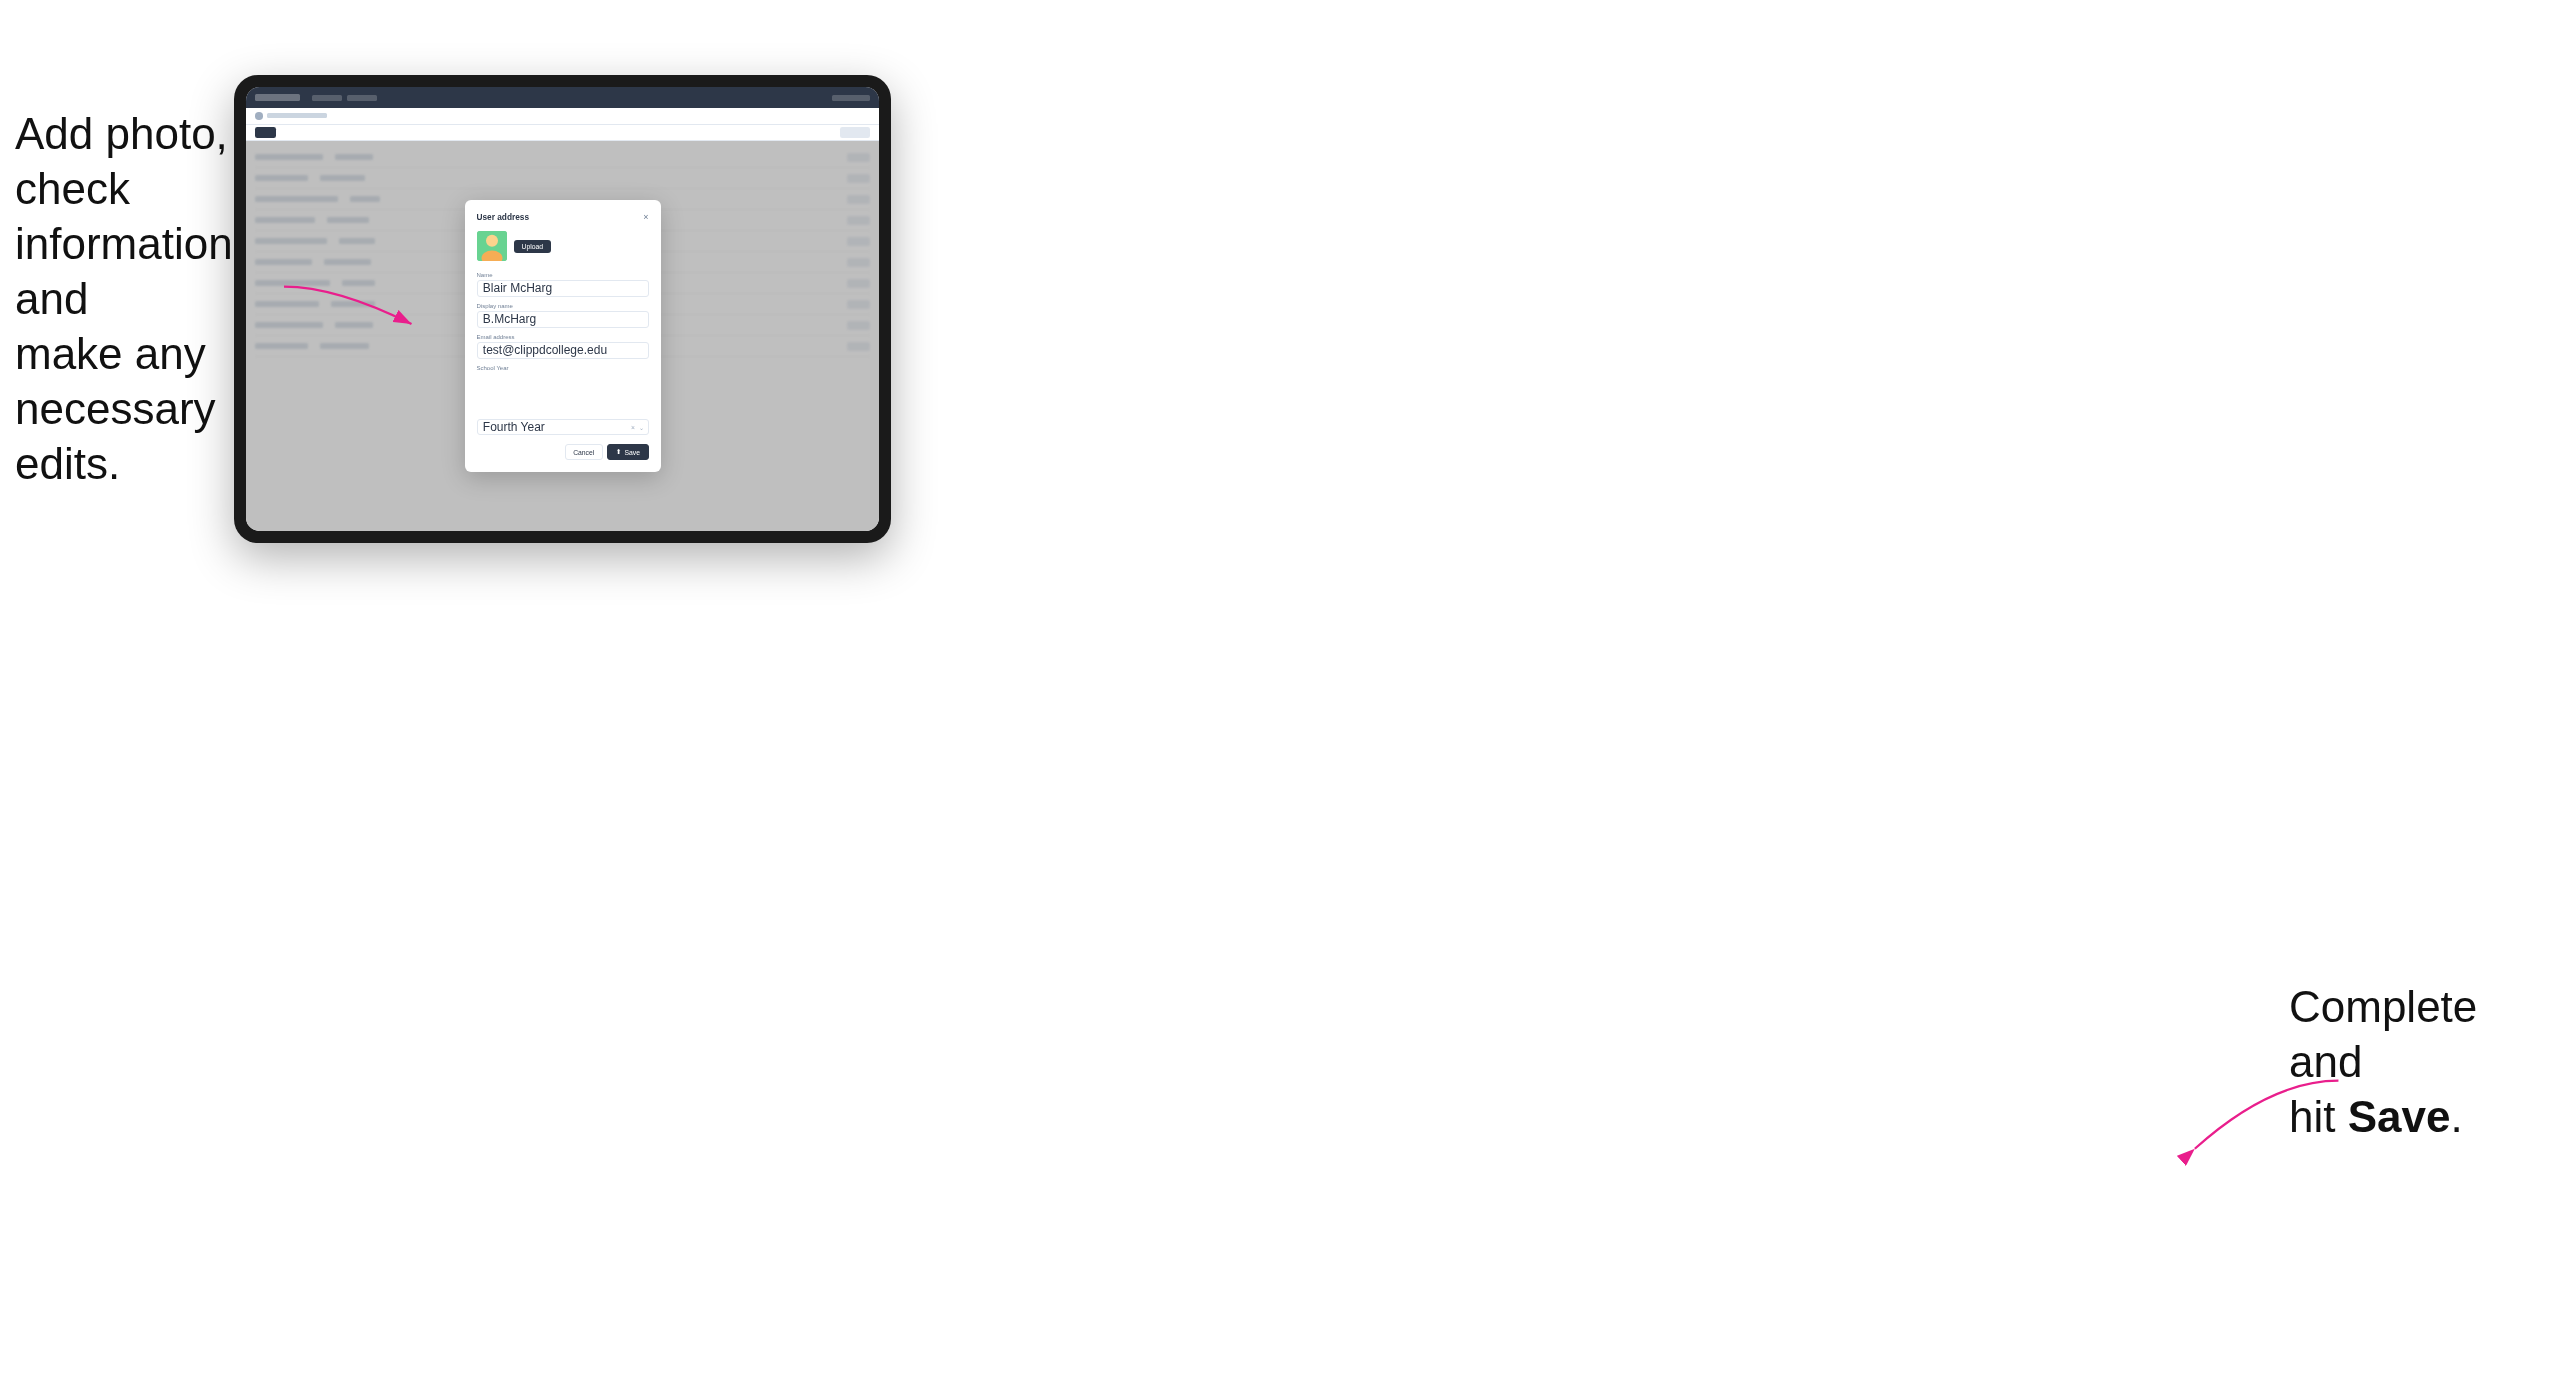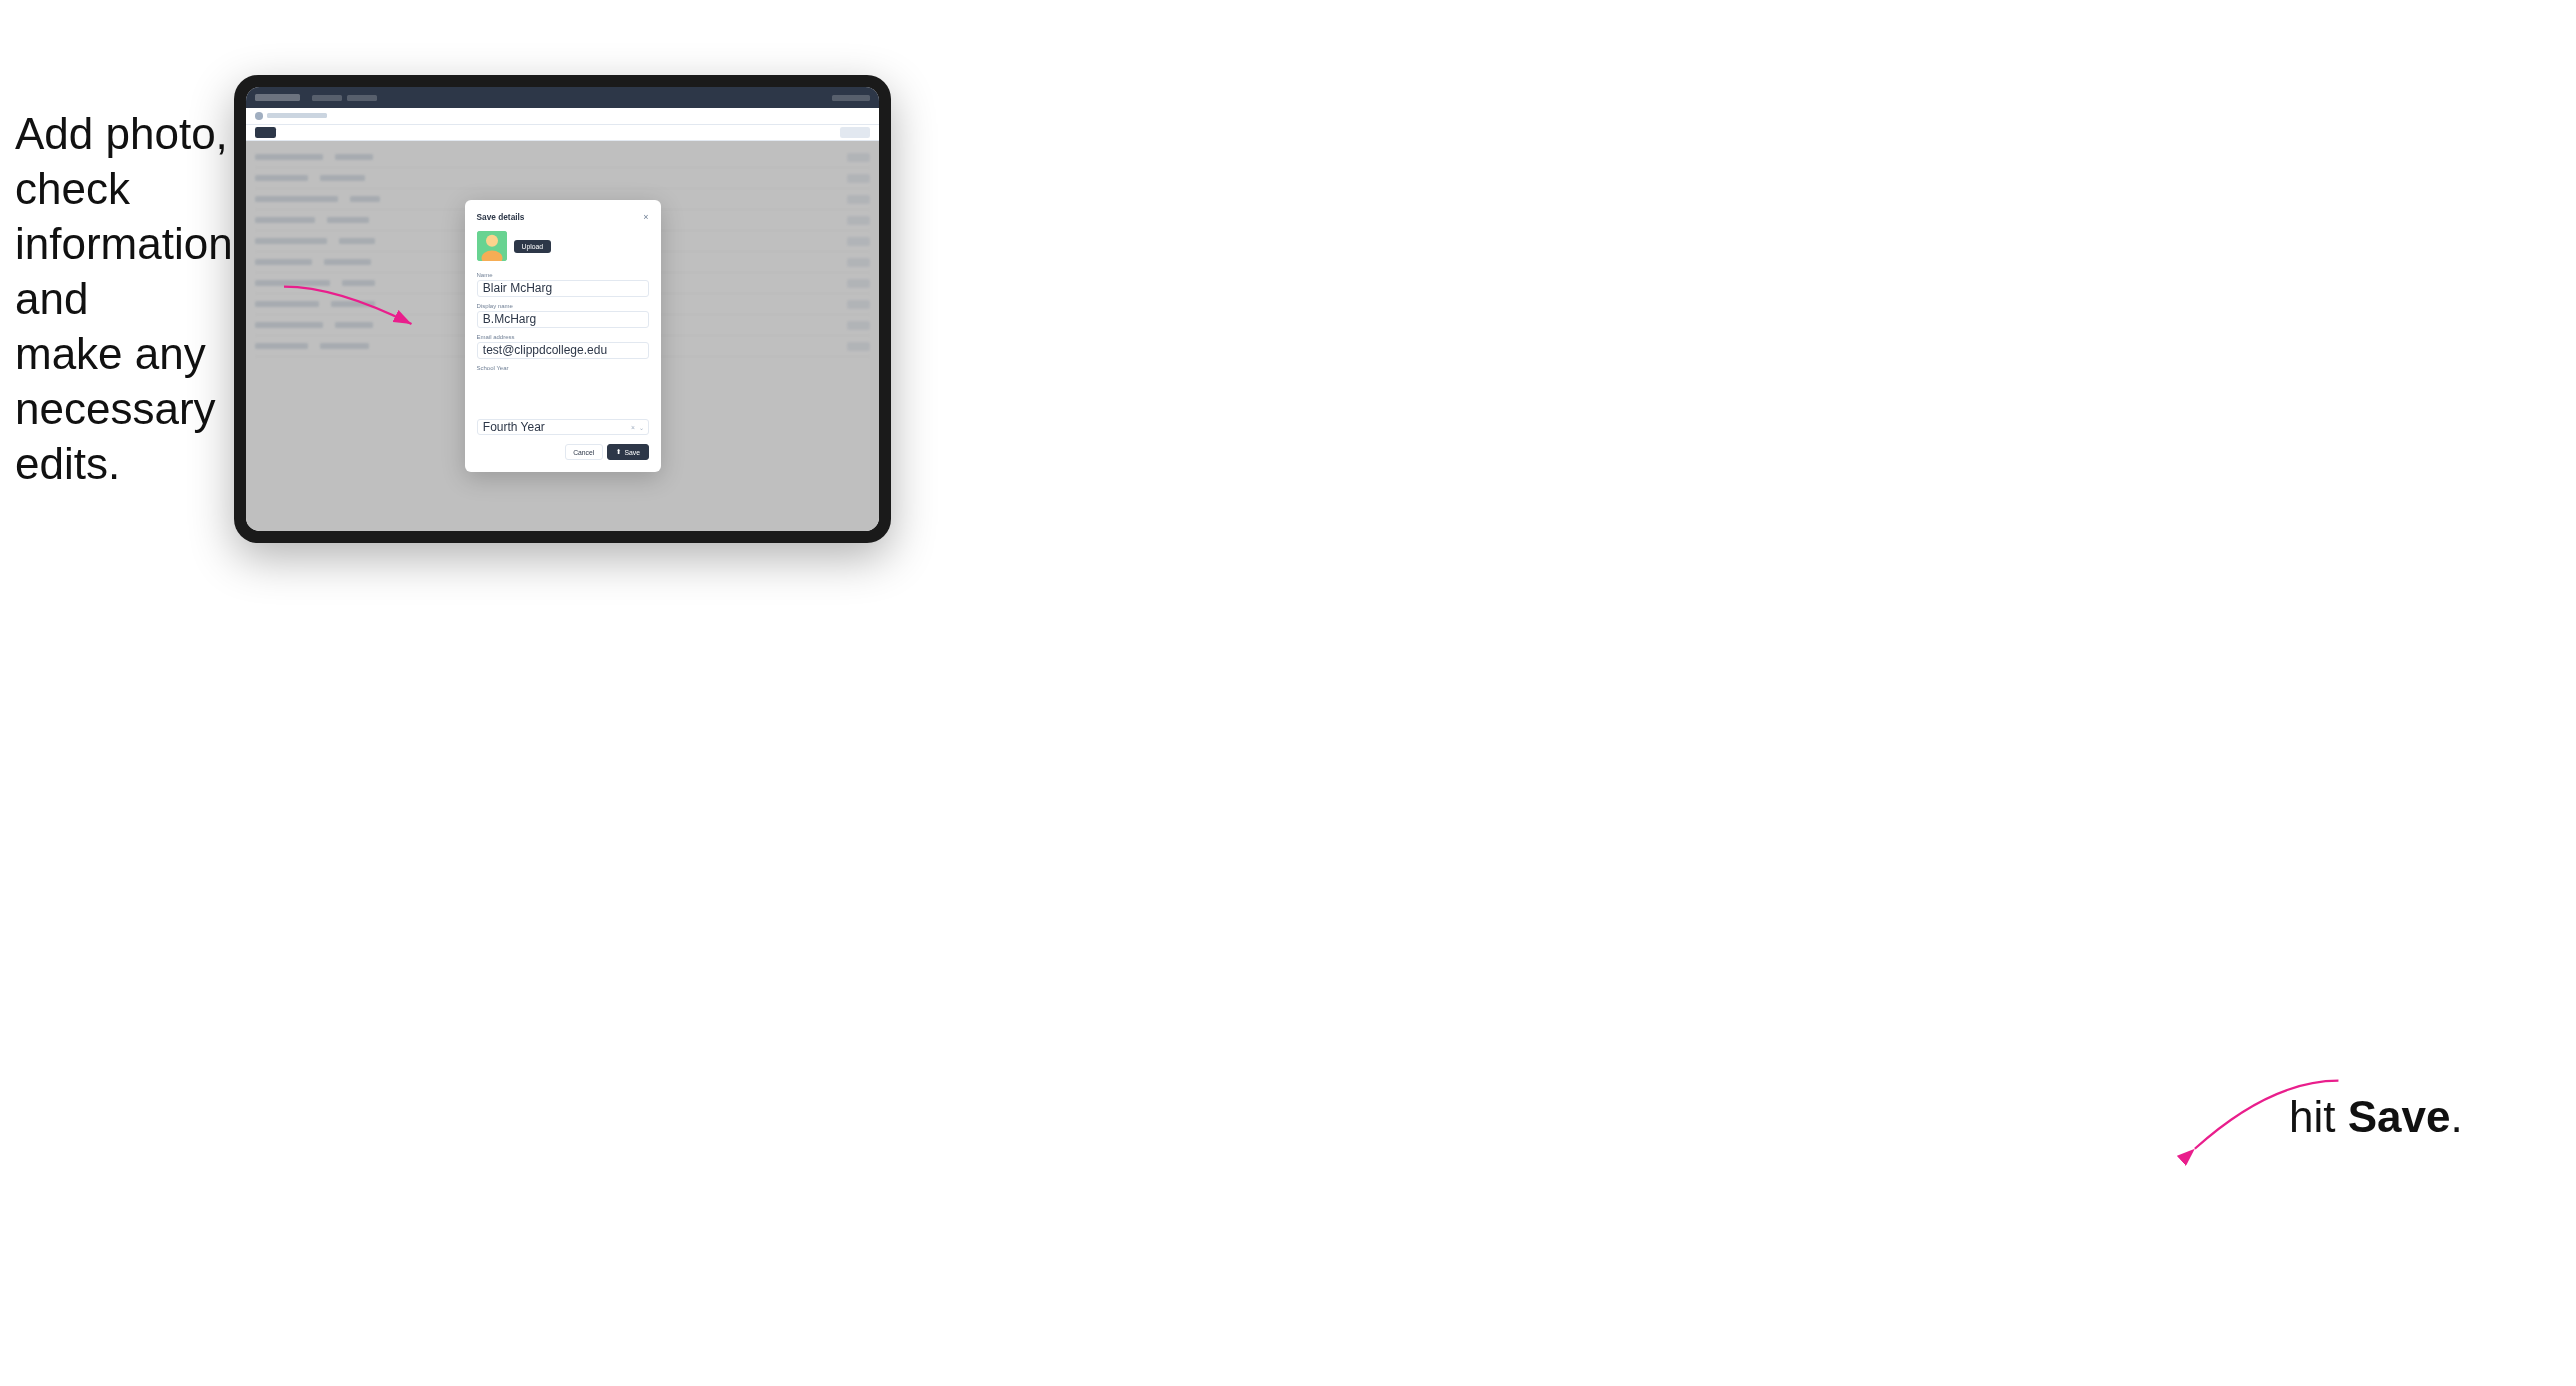--- a/index.html
+++ b/index.html
@@ -348,21 +348,21 @@
 <body>
 
 <div class="annotation-left">
   <span style="white-space: pre-line;">Add photo, check
 information and
 make any
 necessary edits.</span>
 </div>
 
 <div class="annotation-right">
-  <br>
+  <span>Complete and</span><br>
   <span>hit </span><strong>Save</strong><span>.</span>
 </div>
 
 <div class="arrow-left">
   <svg class="arrow" width="166" height="60" viewBox="0 0 220 80">
     <defs>
       <marker id="arrowhead-left" markerWidth="8" markerHeight="6" refX="8" refY="3" orient="auto">
         <polygon points="0 0, 8 3, 0 6" fill="#e91e8c"></polygon>
       </marker>
     </defs>
@@ -457,21 +457,21 @@
           <div class="list-row-text" style="width:53px"></div>
           <div class="list-row-text" style="width:49px; margin-left:6px"></div>
           <div class="list-row-badge"></div>
         </div>
       </div>
 
       <div class="modal-overlay">
         <div class="modal">
 
           <div class="modal-header">
-            <span class="modal-title">Save details</span>
+            <span class="modal-title">User address</span>
             <span class="modal-close">×</span>
           </div>
 
           <div class="photo-section">
             <div class="photo-thumb">
               <svg width="30" height="30" viewBox="0 0 40 40">
                 <rect width="40" height="40" fill="#68d391"></rect>
                 <circle cx="20" cy="13" r="8" fill="#fbd38d"></circle>
                 <ellipse cx="20" cy="36" rx="14" ry="10" fill="#f6ad55"></ellipse>
               </svg>

